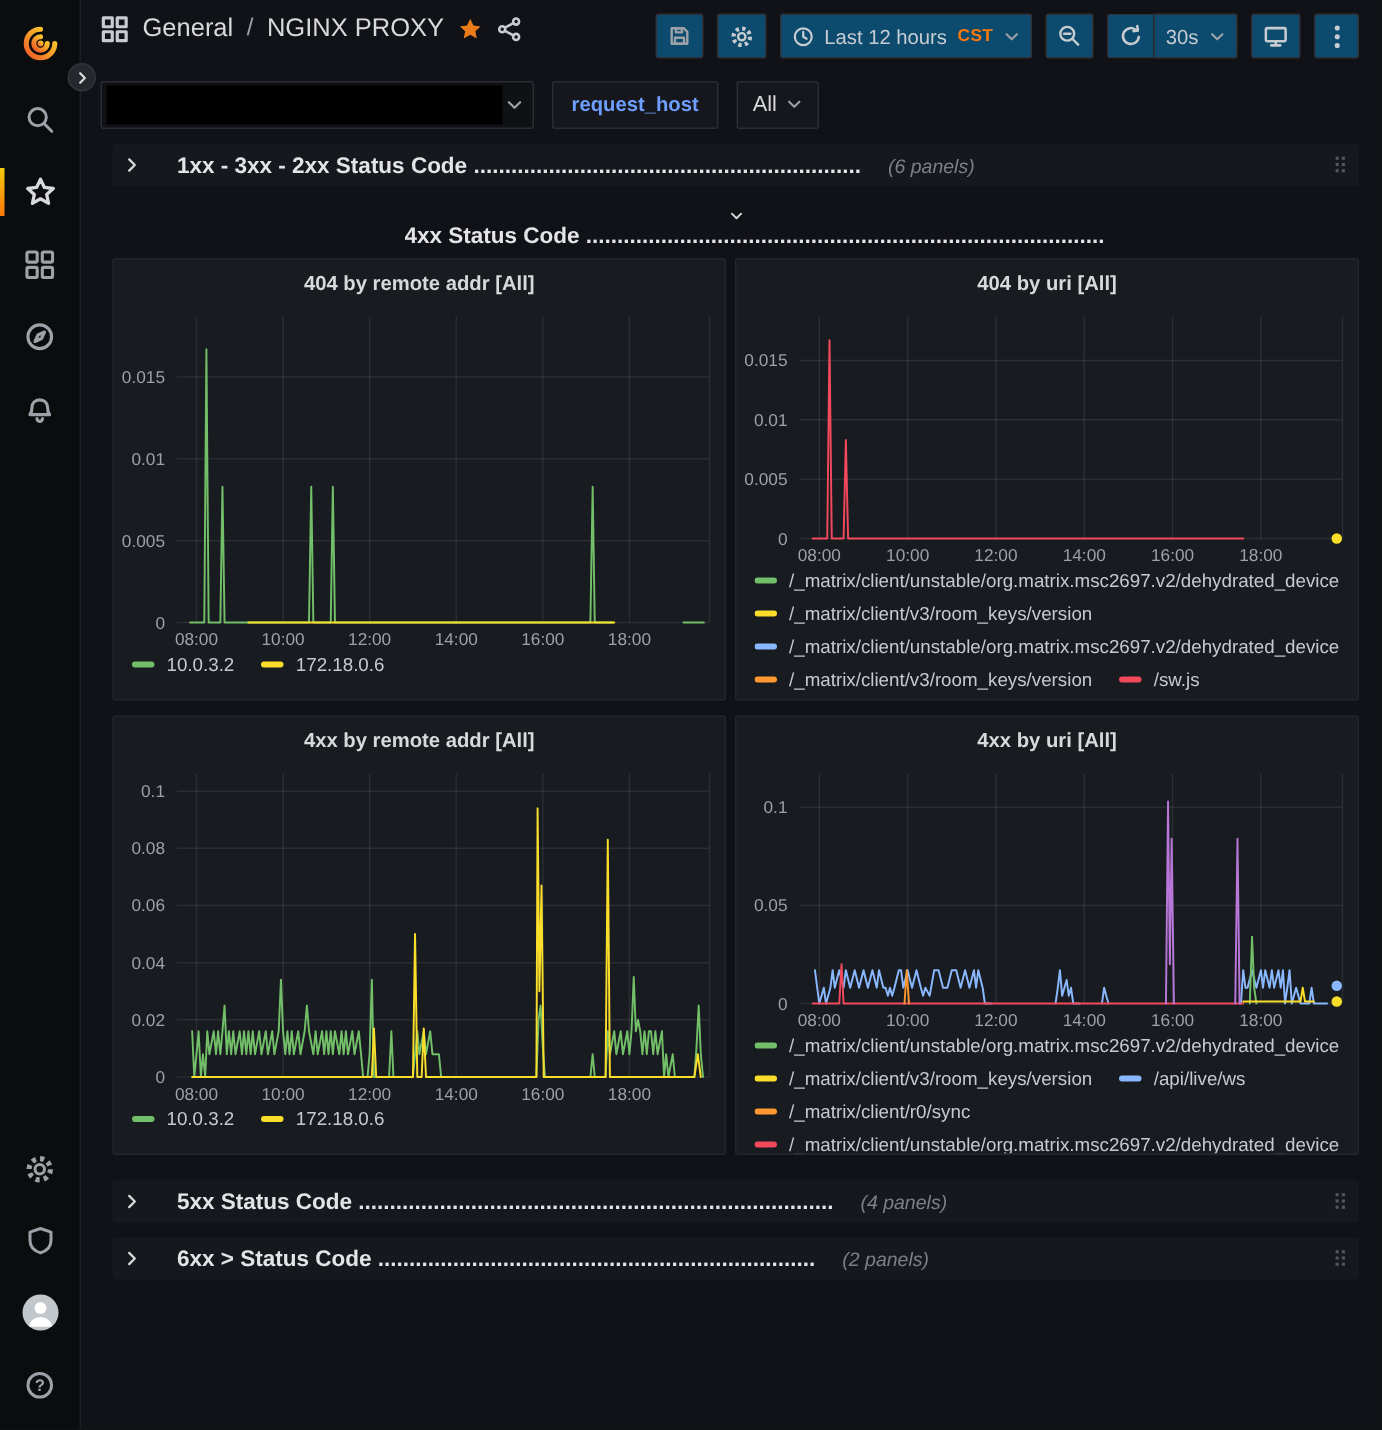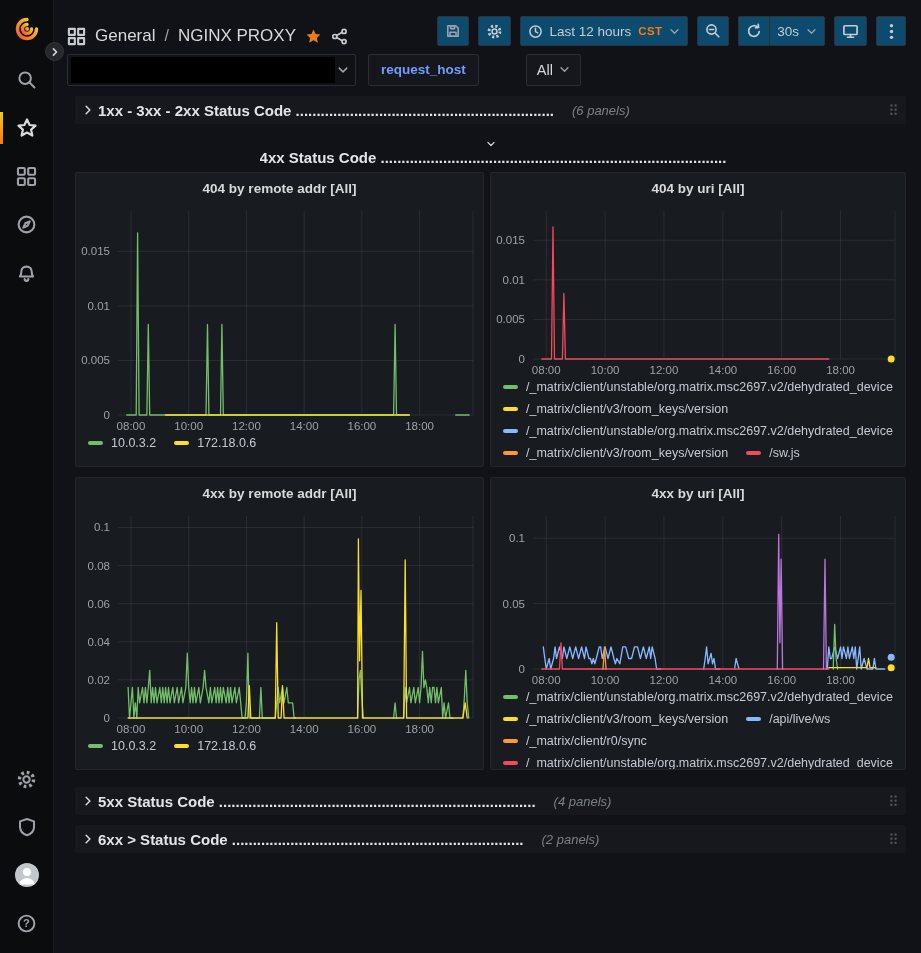--- a/index.html
+++ b/index.html
@@ -31,21 +31,21 @@
   }
   .expand-btn {
     position:absolute; left:45px; top:42px; width:19px; height:19px; border-radius:50%;
     background:#26282d; border:1px solid #33353b; display:flex; align-items:center; justify-content:center;
     z-index:9; cursor:pointer;
   }
 
   
   .main { position:absolute; left:54px; top:0; right:0; bottom:0; }
 
-  .topbar { display:flex; align-items:flex-end; padding:9px 15px 0 13px; height:46px; }
+  .topbar { display:flex; align-items:flex-start; padding:9px 15px 0 13px; height:46px; }
   .crumb { display:flex; align-items:center; gap:9px; }
   .crumb-text { font-size:17px; color:#d8d9da; }
   .crumb-sep { font-size:16px; color:#9da1a8; }
   .actions { margin-left:auto; display:flex; align-items:stretch; gap:9px; }
   .tbtn {
     min-width:30px; height:30px; padding:0 7px;
     background:#0c4a6e; border:1px solid #2f3239; border-radius:2px;
     display:flex; align-items:center; justify-content:center; gap:7px; cursor:pointer;
     color:#c7ccd1; font-size:13.5px;
   }
@@ -62,30 +62,30 @@
   }
   .varselect {
     width:289px; height:32px; display:flex; align-items:center;
     background:#101114; border:1px solid #2a2d34; border-radius:2px; cursor:pointer;
   }
   .redacted { flex:1; height:26px; margin:3px 2px 3px 3px; background:#000; }
   .varselect .caret { margin-right:6px; }
   .allselect {
     height:32px; display:flex; align-items:center; gap:6px; padding:0 10px;
     background:#15171d; border:1px solid #2a2d34; border-radius:2px;
-    color:#d8d9da; font-size:14.5px; cursor:pointer;margin-left:35px;
+    color:#d8d9da; font-size:14.5px; cursor:pointer;
   }
 
   .dashboard { padding:0 15px 0 21px; }
   .rowhdr {
     display:flex; align-items:center; height:28px; margin-top:10px; padding:0 6px 0 7px;
     background:#16181d; border-radius:2px; cursor:pointer;
   }
   .rowhdr.expanded { background:transparent; margin-top:15px; height:24px;flex-direction:column; }
-  .rowhdr .rtitle { font-size:15px; font-weight:bold; color:#e3e4e8; margin-left:4px; white-space:nowrap; overflow:hidden; }
+  .rowhdr .rtitle { font-size:15px; font-weight:bold; color:#e3e4e8; margin-left:24px; white-space:nowrap; overflow:hidden; }
   .rowhdr .rcount { font-size:13px; font-style:italic; color:#7b8087; margin-left:18px; white-space:nowrap; }
   .rowhdr .drag { margin-left:auto; cursor:grab; padding:2px; }
 
   .panel-grid {
     margin-top:9px; display:grid; grid-template-columns:409px 416px;
     grid-template-rows:295px 293px; gap:10px 6px;
   }
   .panel {
     background:#181b1f; border:1px solid #24262c; border-radius:2px;
     display:flex; flex-direction:column; overflow:hidden;

